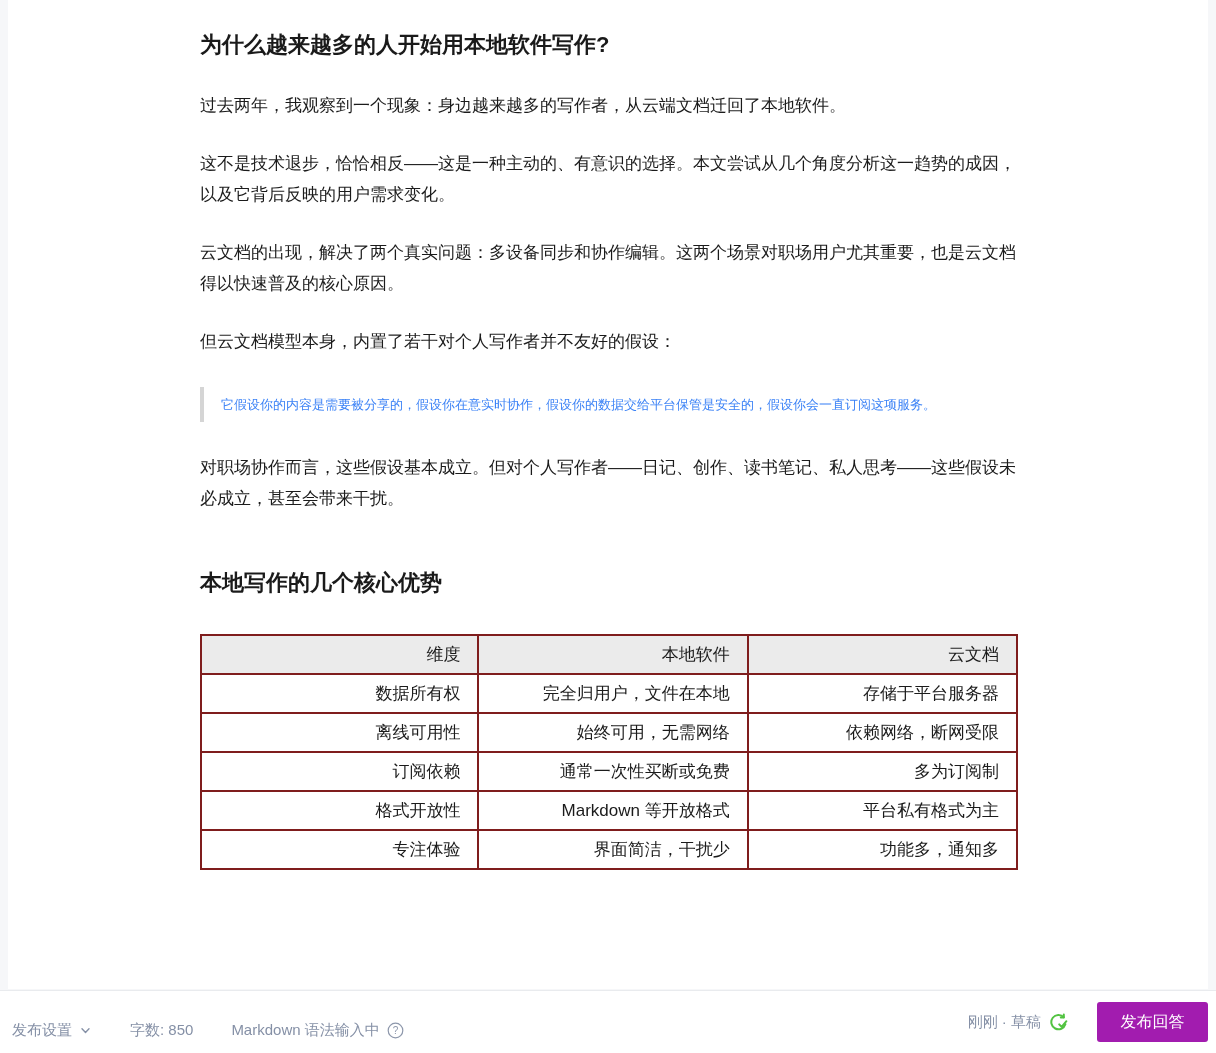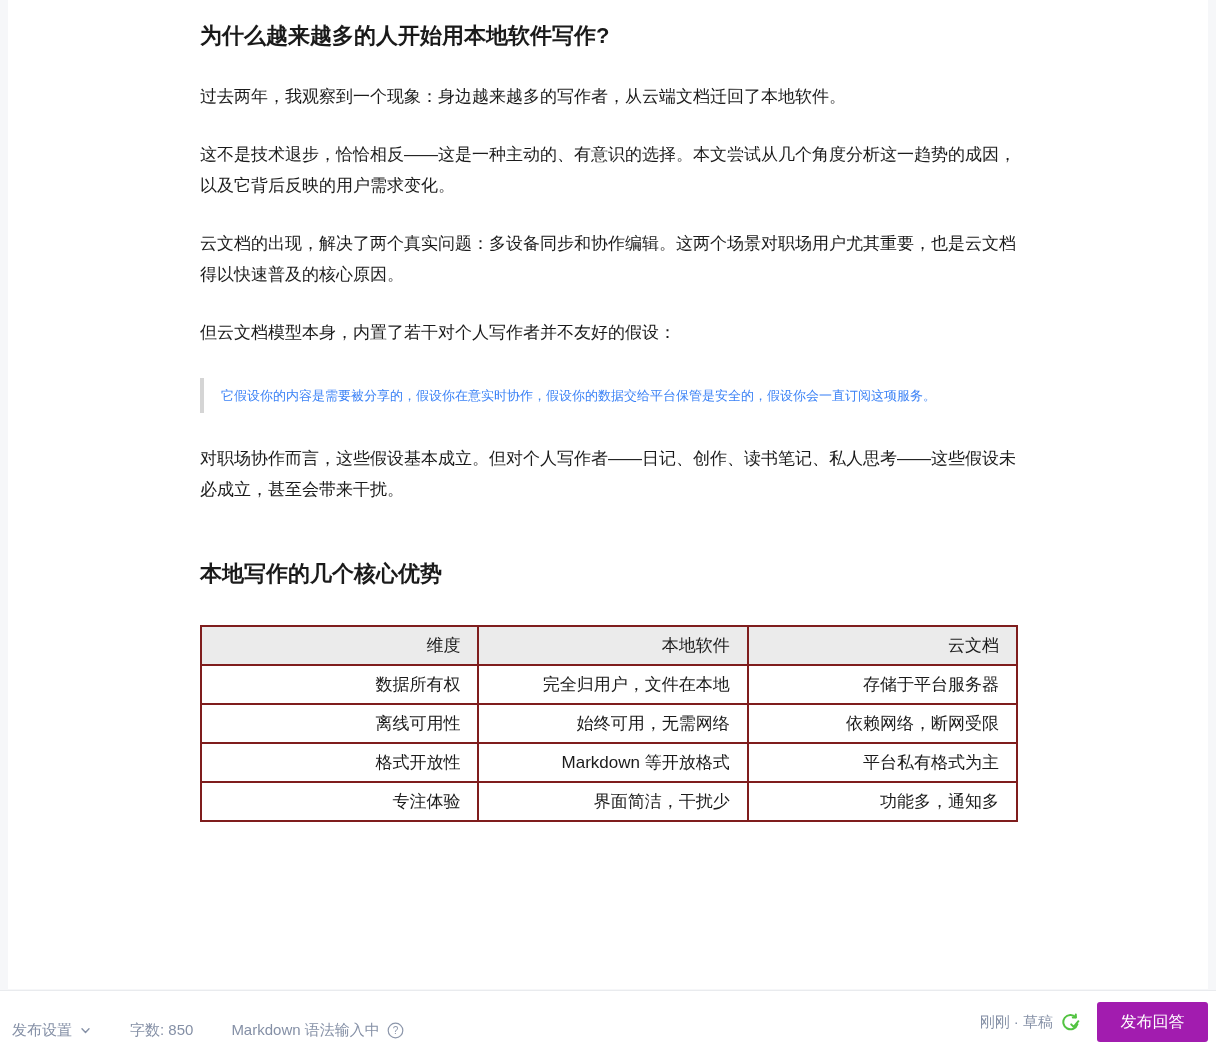--- a/index.html
+++ b/index.html
@@ -10,21 +10,21 @@
     font-family: "Liberation Sans", "DejaVu Sans", sans-serif;
   }
   .surface {
     position: absolute; left: 8px; right: 8px; top: 0; bottom: 64px;
     background: #ffffff;
     overflow: hidden;
   }
   .doc {
     margin-left: 192px;
     width: 818px;
-    padding-top: 17px;
+    padding-top: 26px;
     color: #1b1b1b;
   }
   .doc h2 {
     font-size: 22px;
     font-weight: 700;
     color: #1a1a1a;
     margin: 54px 0 30px 0;
     line-height: 30px;
   }
   .doc h2.first { margin-top: 4px; }
@@ -79,21 +79,21 @@
     gap: 38px;
     color: #8590a6;
     font-size: 15px;
   }
   .footer-item { display: flex; align-items: center; gap: 7px; margin-top: 16px; }
   .publish-settings { cursor: pointer; }
   .footer-right {
     margin-left: auto;
     display: flex;
     align-items: center;
-    gap: 16px;
+    gap: 28px;
   }
   .save-status {
     display: flex; align-items: center; gap: 8px;
     color: #8590a6; font-size: 15px;
   }
   .publish-btn {
     background: #a21caf;
     color: #ffffff;
     border: none;
     border-radius: 3px;
@@ -143,20 +143,25 @@
           <td>数据所有权</td>
           <td>完全归用户，文件在本地</td>
           <td>存储于平台服务器</td>
         </tr>
         <tr>
           <td>离线可用性</td>
           <td>始终可用，无需网络</td>
           <td>依赖网络，断网受限</td>
         </tr>
         <tr>
+          <td>订阅依赖</td>
+          <td>通常一次性买断或免费</td>
+          <td>多为订阅制</td>
+        </tr>
+        <tr>
           <td>格式开放性</td>
           <td>Markdown 等开放格式</td>
           <td>平台私有格式为主</td>
         </tr>
         <tr>
           <td>专注体验</td>
           <td>界面简洁，干扰少</td>
           <td>功能多，通知多</td>
         </tr>
       </tbody>

